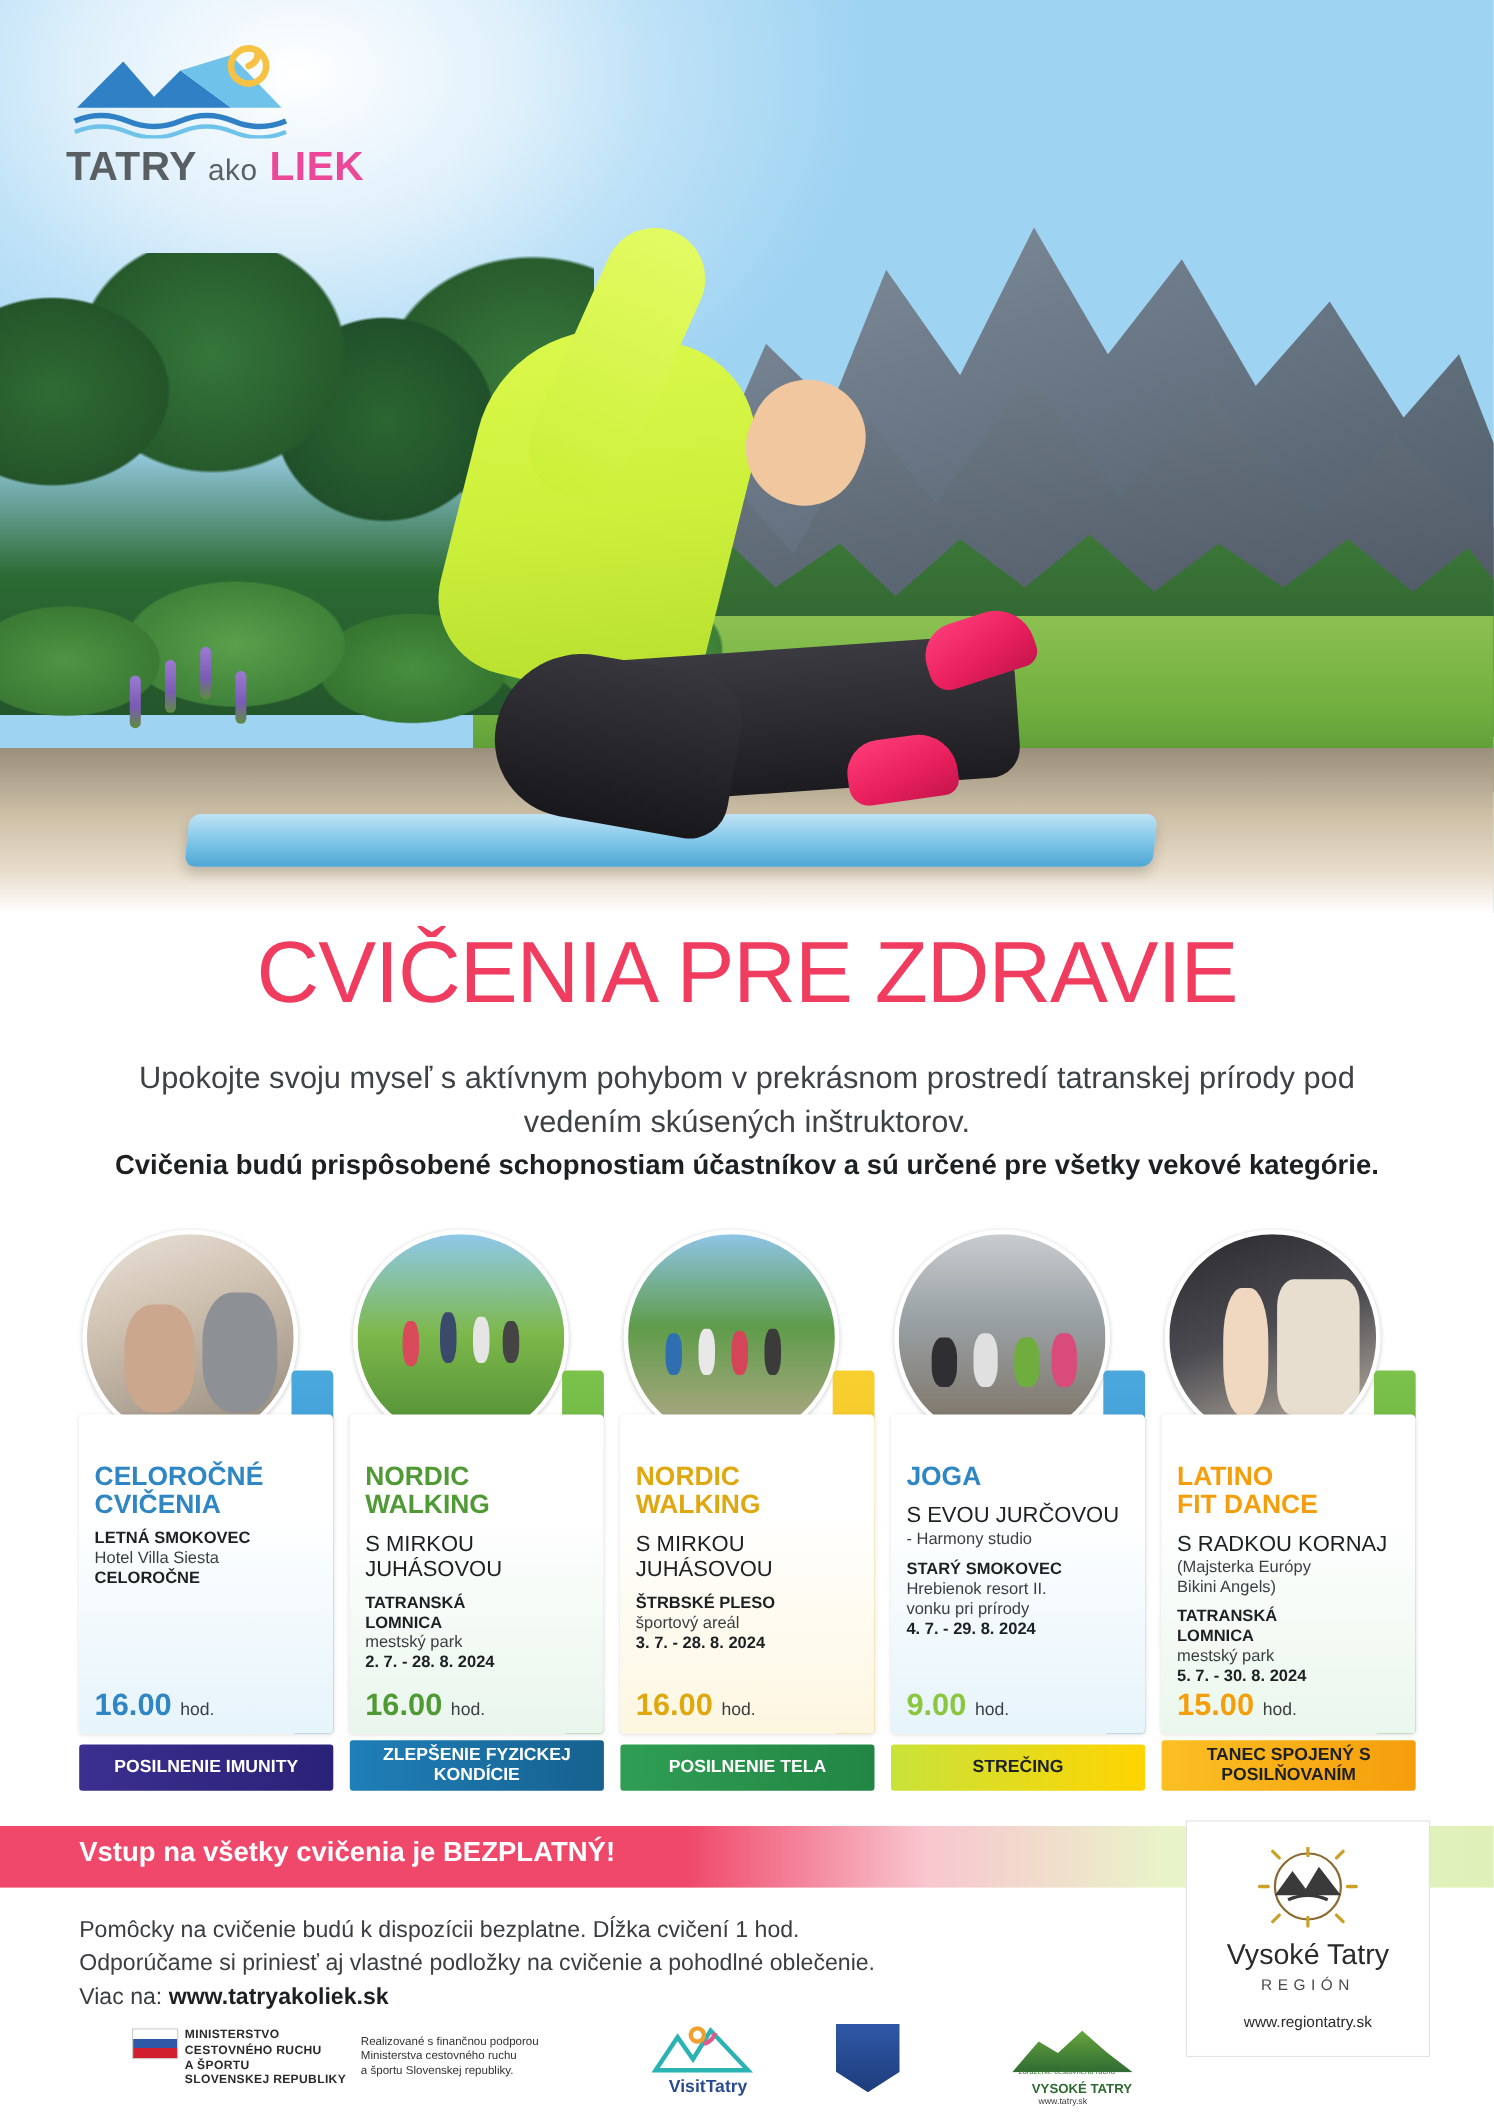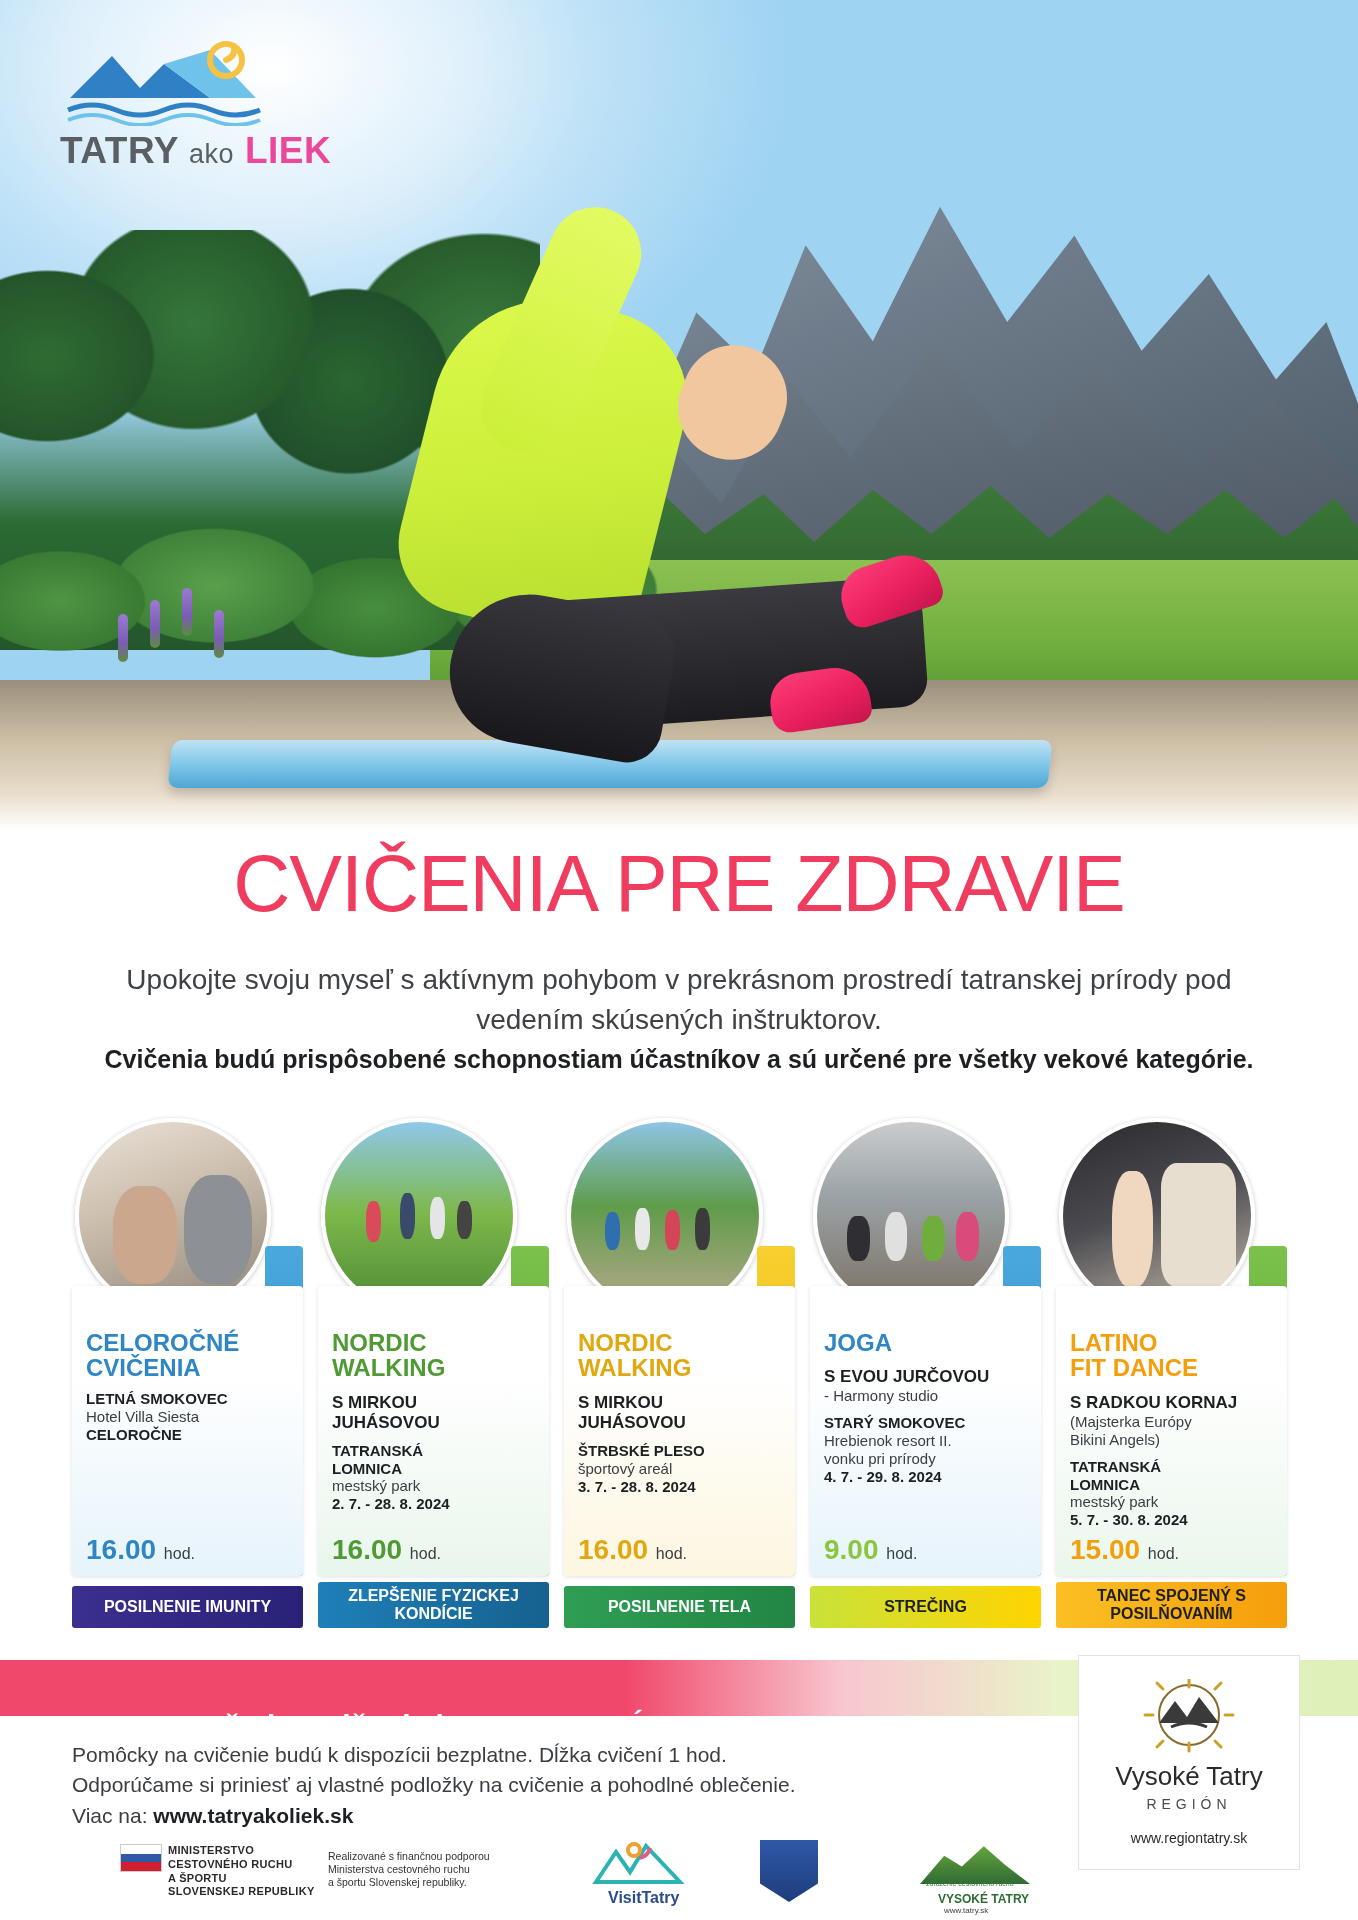--- a/index.html
+++ b/index.html
@@ -176,21 +176,21 @@
     background: linear-gradient(180deg, #ffffff 0%, #ffffff 40%, #eef7fb 100%);
     box-shadow: 0 1px 4px rgba(0,0,0,.12);
   }
   .card-body.c1 { background: linear-gradient(180deg,#ffffff 30%, #e6f4fb 100%); }
   .card-body.c2 { background: linear-gradient(180deg,#ffffff 30%, #e9f6ec 100%); }
   .card-body.c3 { background: linear-gradient(180deg,#ffffff 30%, #fdf6e0 100%); }
   .card-body.c4 { background: linear-gradient(180deg,#ffffff 30%, #e6f4fb 100%); }
   .card-body.c5 { background: linear-gradient(180deg,#ffffff 30%, #eaf7ec 100%); }
 
   .card-title { font-size: 24px; font-weight: 700; line-height: 1.06; margin-bottom: 6px; }
-  .card-sub { font-size: 17px; font-weight: 700; color: #1d2023; line-height: 1.18; margin-top: 12px; }
+  .card-sub { font-size: 20px; font-weight: 400; color: #1d2023; line-height: 1.18; margin-top: 12px; }
   .card-sub-light { font-size: 15px; font-weight: 400; color: #3a3e42; line-height: 1.2; }
   .card-place { font-size: 15px; font-weight: 700; color: #1d2023; margin-top: 9px; line-height: 1.18; }
   .card-venue { font-size: 15px; font-weight: 400; color: #3a3e42; line-height: 1.2; }
   .card-dates { font-size: 15px; font-weight: 700; color: #1d2023; line-height: 1.2; }
   .card-time { position: absolute; left: 14px; bottom: 10px; font-size: 28px; font-weight: 700; }
   .card-time small { font-size: 16px; font-weight: 400; color: #3a3e42; }
 
   .day-tab {
     position: absolute; right: 0; top: 128px; width: 38px; height: 330px;
     border-radius: 4px; display: flex; align-items: center; justify-content: center;
@@ -216,21 +216,21 @@
   .f3 { background: linear-gradient(90deg,#2f9e54 0%, #228544 100%); }
   .f4 { background: linear-gradient(90deg,#c9e23a 0%, #ffd400 100%); color: #1d2023; text-align: center; }
   .f5 { background: linear-gradient(90deg,#fbbf24 0%, #f59e0b 100%); color: #1d2023; }
 
   
   .free-band {
     position: absolute; left: 0; top: 1660px; width: 1358px; height: 56px;
     background: linear-gradient(90deg,#f0486a 0%, #f0486a 46%, #f8c6cf 62%, #e9f3c9 78%, #dff0b8 100%);
   }
   .free-text {
-    position: absolute; left: 72px; top: 1670px; font-size: 30px; font-weight: 700; color: #fff; margin-top: 39px;
+    position: absolute; left: 72px; top: 1670px; font-size: 25px; font-weight: 700; color: #fff;
   }
   .free-text b { font-weight: 800; }
 
   
   .info {
     position: absolute; left: 72px; top: 1740px; width: 760px;
     font-size: 21px; color: #3a3e42; line-height: 1.45;
   }
   .info .link { font-weight: 700; color: #1d2023; }
 

